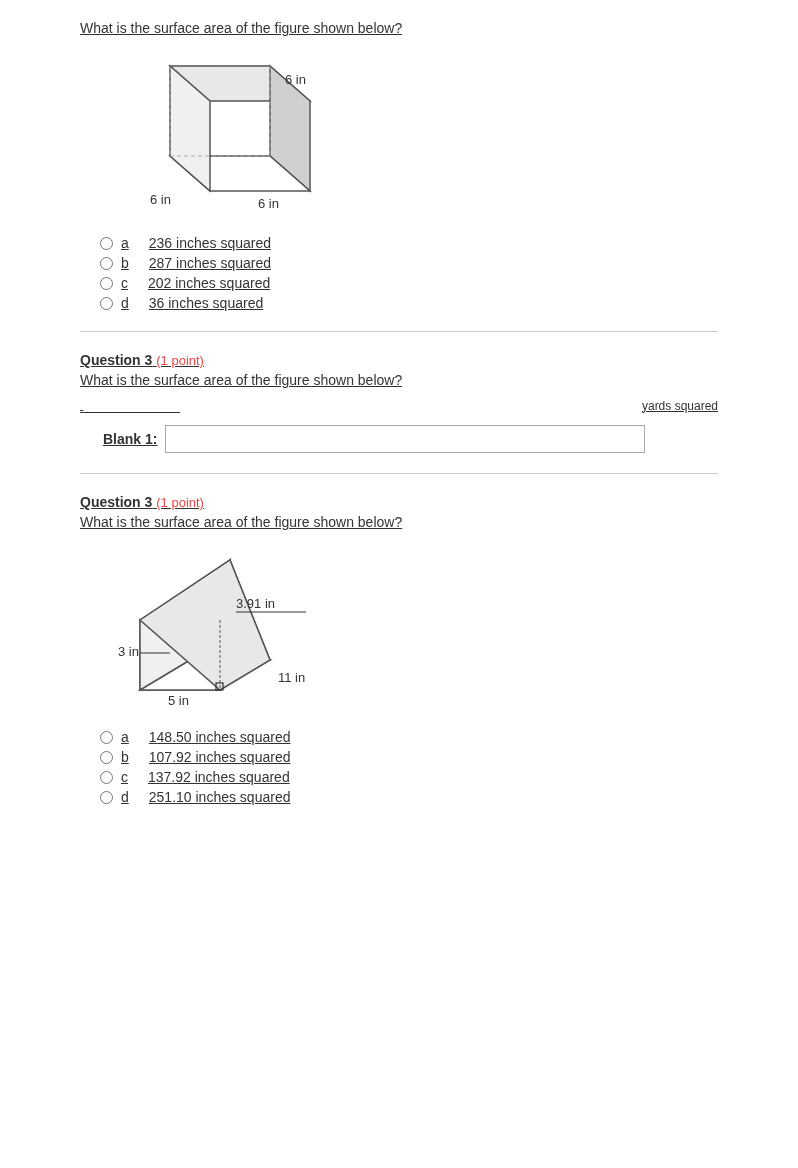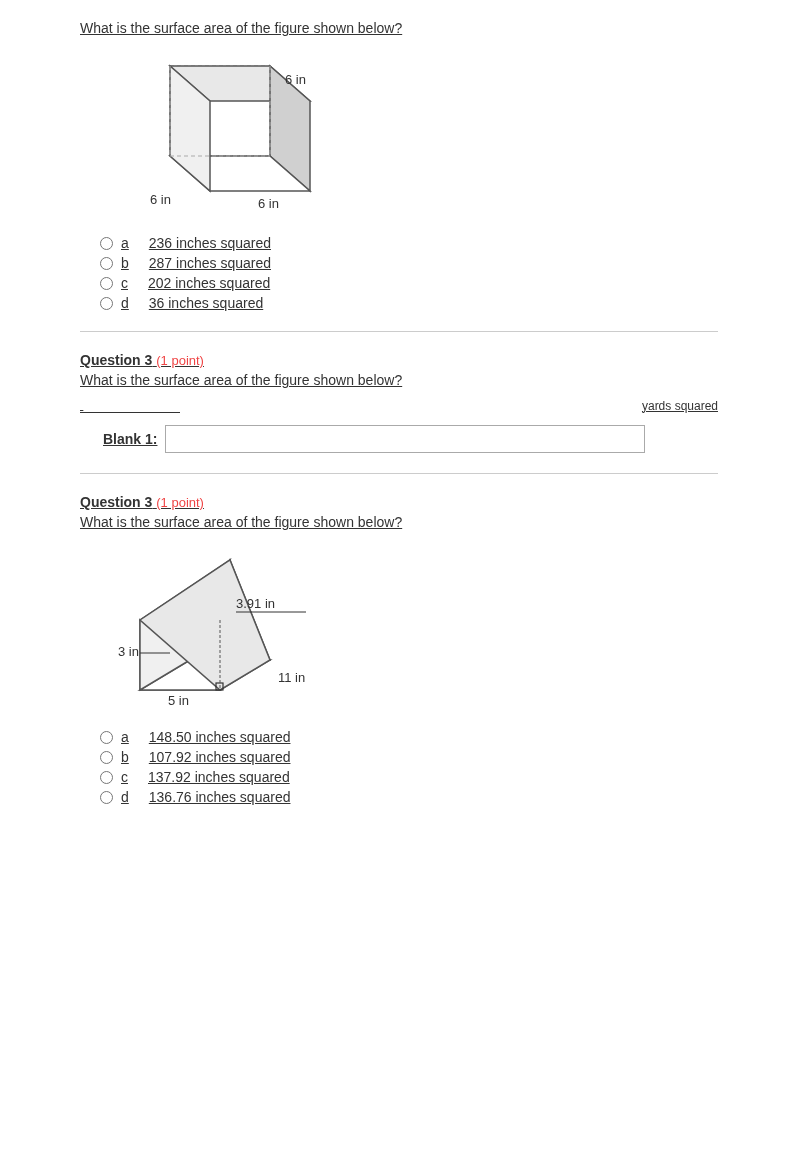--- a/index.html
+++ b/index.html
@@ -218,18 +218,18 @@
         <span class="option-text">107.92 inches squared</span>
       </div>
       <div class="option-row">
         <input type="radio" name="q3" style="">
         <span class="option-label">c</span>
         <span class="option-text">137.92 inches squared</span>
       </div>
       <div class="option-row">
         <input type="radio" name="q3" style="">
         <span class="option-label">d</span>
-        <span class="option-text">136.76 inches squared</span>
+        <span class="option-text">251.10 inches squared</span>
       </div>
     </div>
   </div>
 
 </div>
 
 </body></html>

